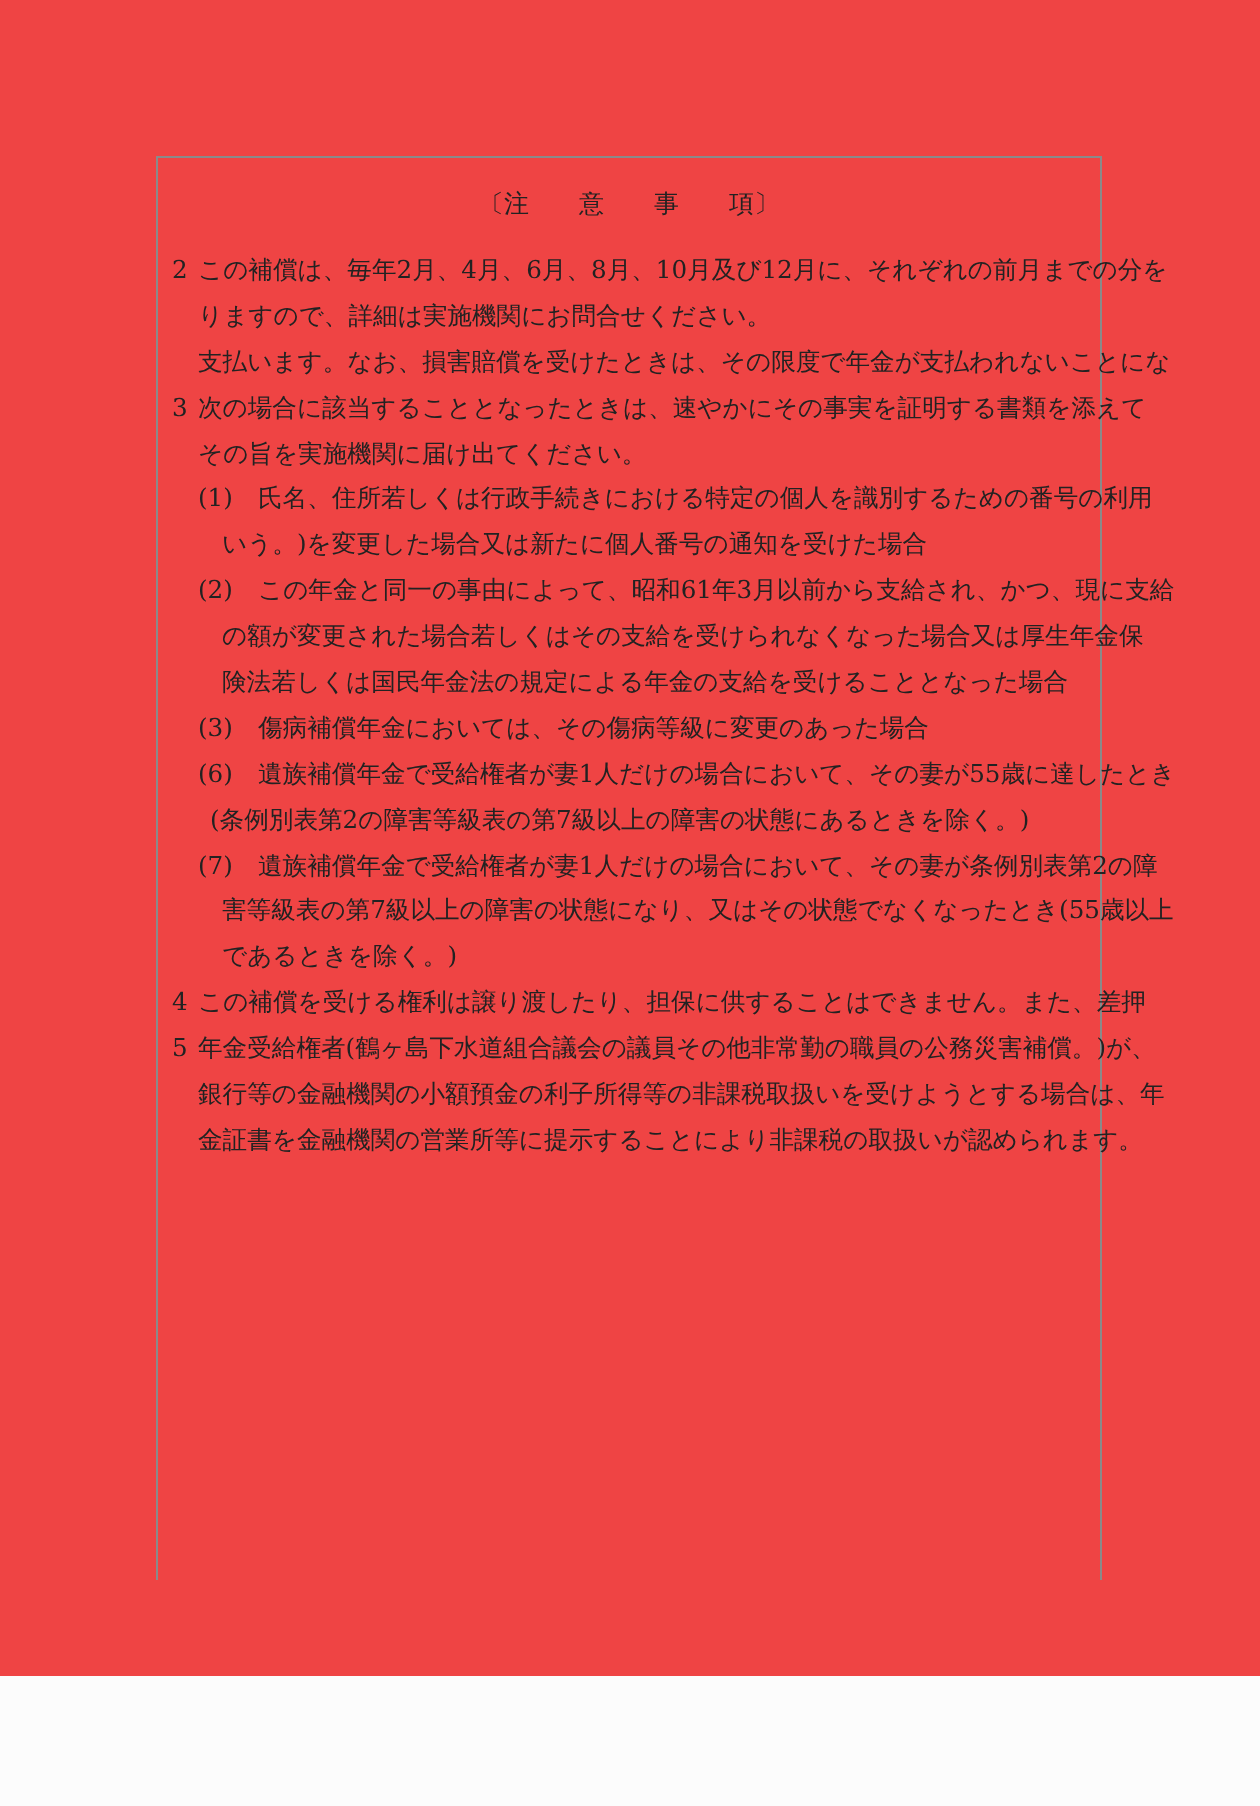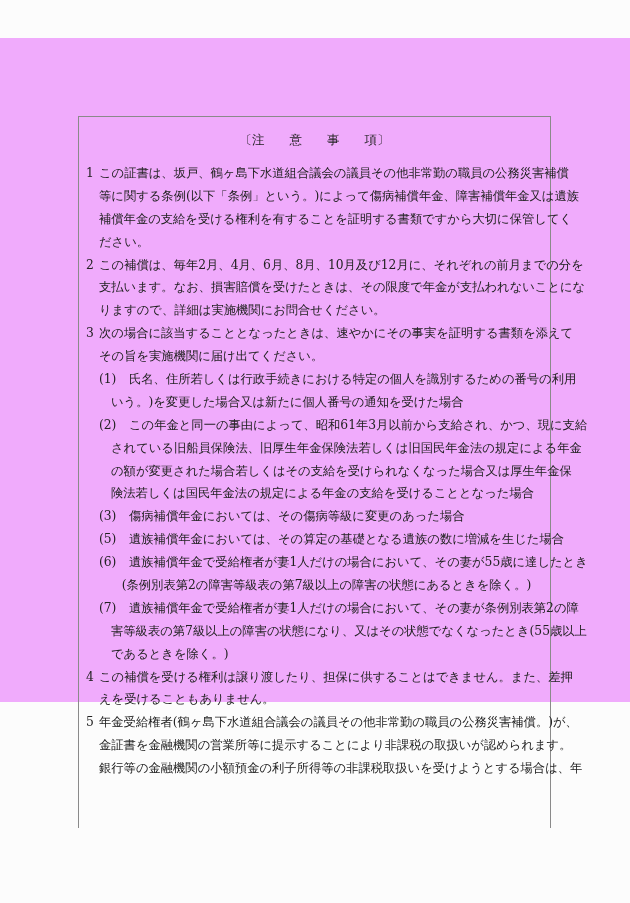--- a/index.html
+++ b/index.html
@@ -11,23 +11,22 @@
     width: 630px;
     height: 903px;
     position: relative;
     overflow: hidden;
     font-family: "DejaVu Serif", "Liberation Serif", serif;
     color: #222;
   }
   .page {
     position: absolute;
     left: 0; top: 0;
-    width: 630px; height: 664px;
-    background: #f0abfc;
-    margin-top: 38px;
+    width: 630px; height: 838px;
+    background: #ef4444;
   }
   .notice-box {
     position: absolute;
     left: 78px;
     top: 78px;
     width: 473px;
     height: 712px;
     border-top: 1.5px solid #8a8a8a;
     border-left: 1.5px solid #8a8a8a;
     border-right: 1.5px solid #8a8a8a;
@@ -63,91 +62,80 @@
     width: 13px;
   }
   .sub-num {
     display: inline-block;
     width: 30px;
   }
   .ind-0 { padding-left: 0px; }
   .ind-1 { padding-left: 13px; }
   .ind-2 { padding-left: 13px; }
   .ind-3 { padding-left: 25px; }
-  .ind-4 { padding-left: 19px; text-align: center; }
+  .ind-4 { padding-left: 19px; }
   .justify {
     text-align: justify;
     text-align-last: justify;
   }
 </style>
 </head>
 <body>
 
 <div class="page">
   <div class="notice-box">
     <div class="title">〔注　　意　　事　　項〕</div>
 
     <div class="content">
 
-      <div>
-        <div class="line justify ind-0"><span class="num">1</span><span>この証書は、坂戸、鶴ヶ島下水道組合議会の議員その他非常勤の職員の公務災害補償</span></div>
-        <div class="line justify ind-1">等に関する条例(以下「条例」という。)によって傷病補償年金、障害補償年金又は遺族</div>
-        <div class="line justify ind-1">補償年金の支給を受ける権利を有することを証明する書類ですから大切に保管してく</div>
-        <div class="line ind-1">ださい。</div>
-      </div>
 
       <div>
         <div class="line justify ind-0"><span class="num">2</span><span>この補償は、毎年2月、4月、6月、8月、10月及び12月に、それぞれの前月までの分を</span></div>
+        <div class="line ind-1">りますので、詳細は実施機関にお問合せください。</div>
         <div class="line justify ind-1">支払います。なお、損害賠償を受けたときは、その限度で年金が支払われないことにな</div>
-        <div class="line ind-1">りますので、詳細は実施機関にお問合せください。</div>
       </div>
 
       <div>
         <div class="line justify ind-0"><span class="num">3</span><span>次の場合に該当することとなったときは、速やかにその事実を証明する書類を添えて</span></div>
         <div class="line ind-1">その旨を実施機関に届け出てください。</div>
 
         <div>
           <div class="line justify ind-2"><span class="sub-num">(1)</span><span>氏名、住所若しくは行政手続きにおける特定の個人を識別するための番号の利用</span></div>
           <div class="line ind-3">いう。)を変更した場合又は新たに個人番号の通知を受けた場合</div>
         </div>
 
         <div>
           <div class="line justify ind-2"><span class="sub-num">(2)</span><span>この年金と同一の事由によって、昭和61年3月以前から支給され、かつ、現に支給</span></div>
-          <div class="line justify ind-3">されている旧船員保険法、旧厚生年金保険法若しくは旧国民年金法の規定による年金</div>
           <div class="line justify ind-3">の額が変更された場合若しくはその支給を受けられなくなった場合又は厚生年金保</div>
           <div class="line ind-3">険法若しくは国民年金法の規定による年金の支給を受けることとなった場合</div>
         </div>
 
         <div>
           <div class="line ind-2"><span class="sub-num">(3)</span><span>傷病補償年金においては、その傷病等級に変更のあった場合</span></div>
         </div>
 
 
-        <div>
-          <div class="line ind-2"><span class="sub-num">(5)</span><span>遺族補償年金においては、その算定の基礎となる遺族の数に増減を生じた場合</span></div>
-        </div>
 
         <div>
           <div class="line justify ind-2"><span class="sub-num">(6)</span><span>遺族補償年金で受給権者が妻1人だけの場合において、その妻が55歳に達したとき</span></div>
           <div class="line ind-4">(条例別表第2の障害等級表の第7級以上の障害の状態にあるときを除く。)</div>
         </div>
 
         <div>
           <div class="line justify ind-2"><span class="sub-num">(7)</span><span>遺族補償年金で受給権者が妻1人だけの場合において、その妻が条例別表第2の障</span></div>
           <div class="line justify ind-3">害等級表の第7級以上の障害の状態になり、又はその状態でなくなったとき(55歳以上</div>
           <div class="line ind-3">であるときを除く。)</div>
         </div>
       </div>
 
       <div>
         <div class="line justify ind-0"><span class="num">4</span><span>この補償を受ける権利は譲り渡したり、担保に供することはできません。また、差押</span></div>
-        <div class="line ind-1">えを受けることもありません。</div>
       </div>
 
       <div>
         <div class="line justify ind-0"><span class="num">5</span><span>年金受給権者(鶴ヶ島下水道組合議会の議員その他非常勤の職員の公務災害補償。)が、</span></div>
+        <div class="line justify ind-1">銀行等の金融機関の小額預金の利子所得等の非課税取扱いを受けようとする場合は、年</div>
         <div class="line ind-1">金証書を金融機関の営業所等に提示することにより非課税の取扱いが認められます。</div>
-        <div class="line justify ind-1">銀行等の金融機関の小額預金の利子所得等の非課税取扱いを受けようとする場合は、年</div>
       </div>
 
     </div>
   </div>
 </div>
 
 </body></html>

